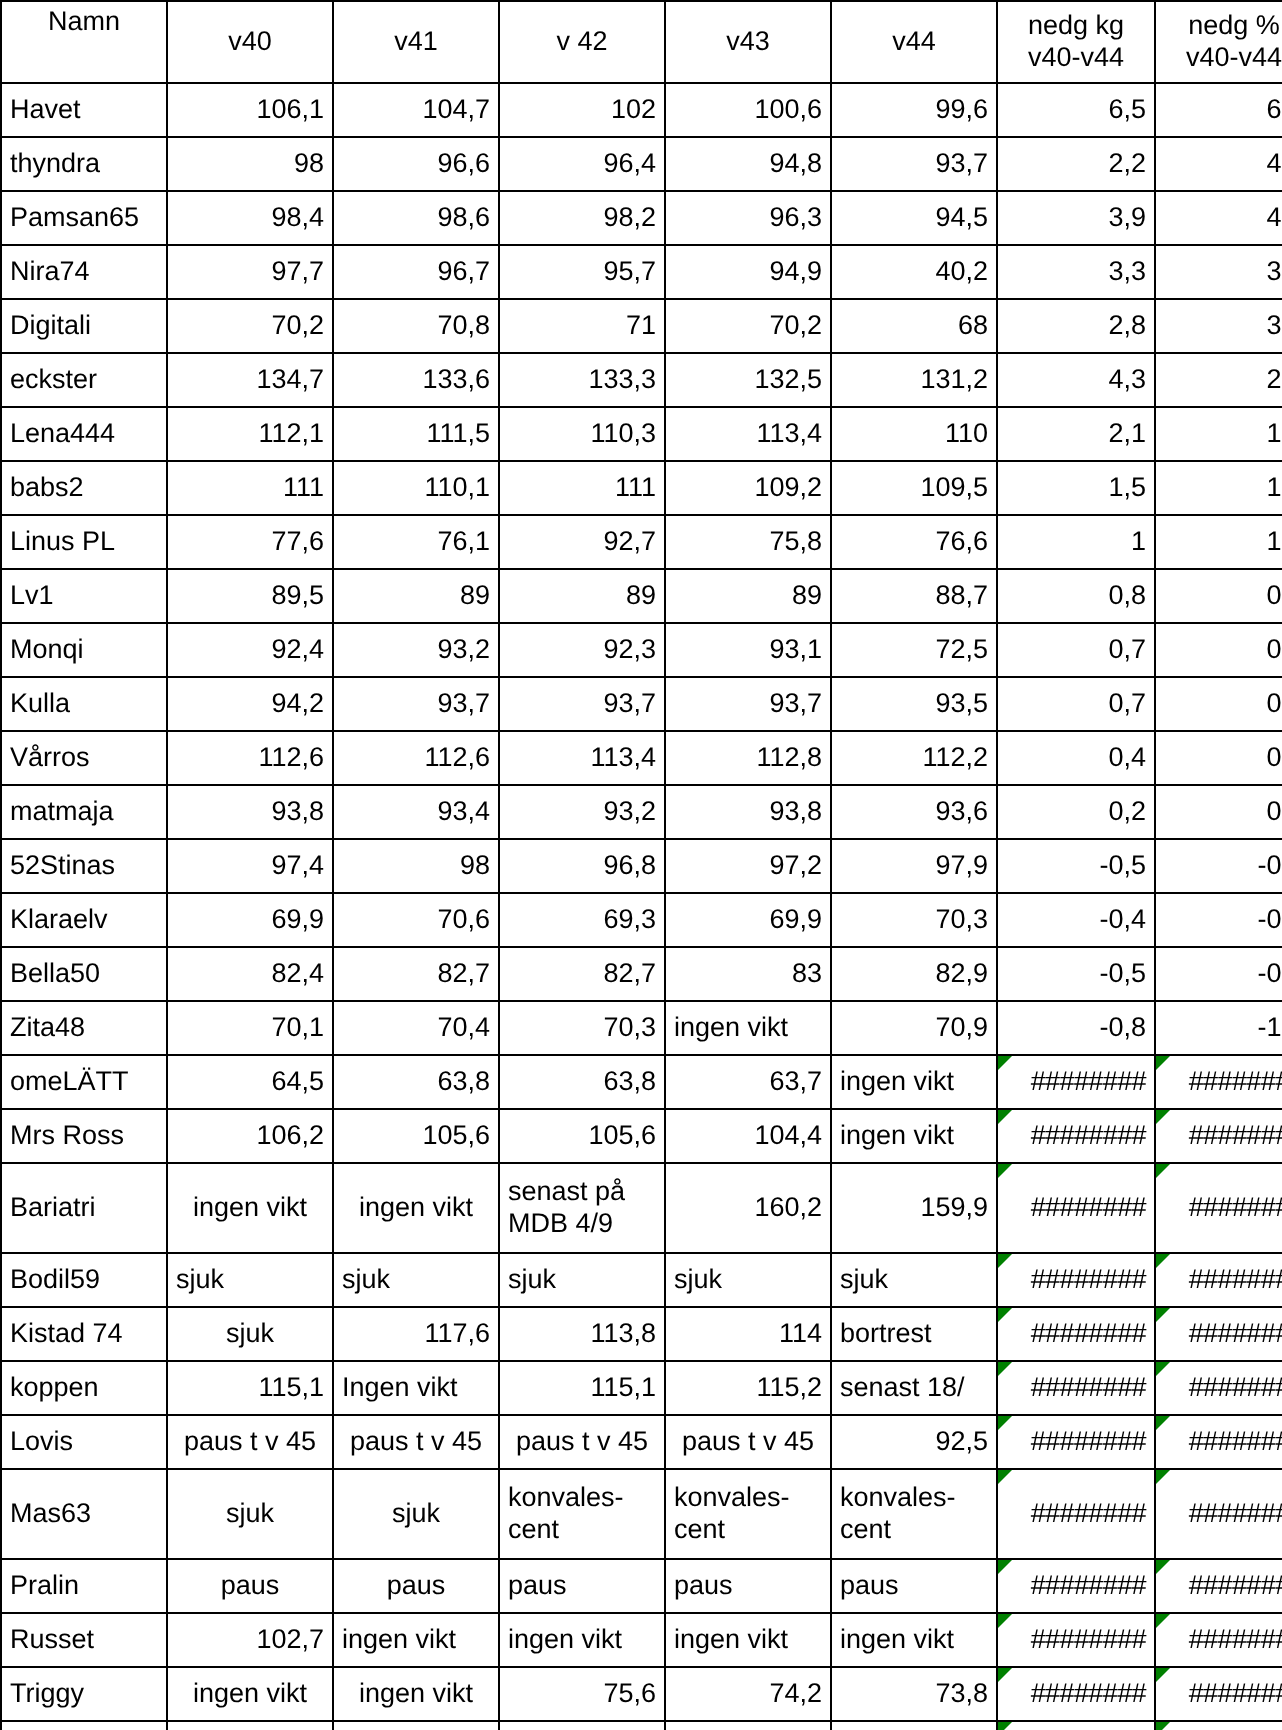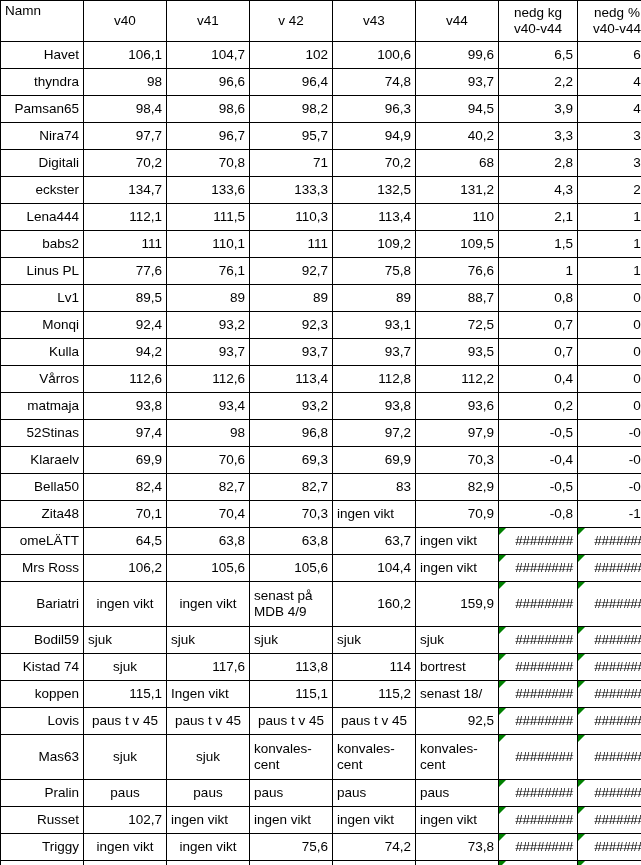--- a/index.html
+++ b/index.html
@@ -37,26 +37,26 @@
   col.c-v     { width: 83px; }
   col.c-nedg  { width: 79px; }
 
   .hdr td {
     text-align: center;
     vertical-align: top;
     height: 36px;
     font-size: 13.5px;
   }
   .hdr td.name-hdr {
-    text-align: left;
+    text-align: center;
     vertical-align: top;
   }
   .hdr .sub { display: block; }
 
-  td.name { text-align: right; margin-left: 28px; }
+  td.name { text-align: left; margin-left: 28px; }
   td.num  { text-align: right; }
   td.ctr  { text-align: center; }
   td.txt-l { text-align: left; }
   td.txt-r { text-align: right; margin-top: 12px; }
 
   tr.data td { height: 22px; }
   tr.tall td { height: 40px; }
   tr.xtall td { height: 62px; }
 
   
@@ -113,21 +113,21 @@
           <td class="num">100,6</td>
           <td class="num">99,6</td>
           <td class="txt-r">6,5</td>
           <td class="txt-r">6,1</td>
         </tr>
         <tr class="data">
           <td class="name">thyndra</td>
           <td class="num">98</td>
           <td class="num">96,6</td>
           <td class="num">96,4</td>
-          <td class="num">74,8</td>
+          <td class="num">94,8</td>
           <td class="num">93,7</td>
           <td class="txt-r">2,2</td>
           <td class="txt-r">4,4</td>
         </tr>
         <tr class="data">
           <td class="name">Pamsan65</td>
           <td class="num">98,4</td>
           <td class="num">98,6</td>
           <td class="num">98,2</td>
           <td class="num">96,3</td>

